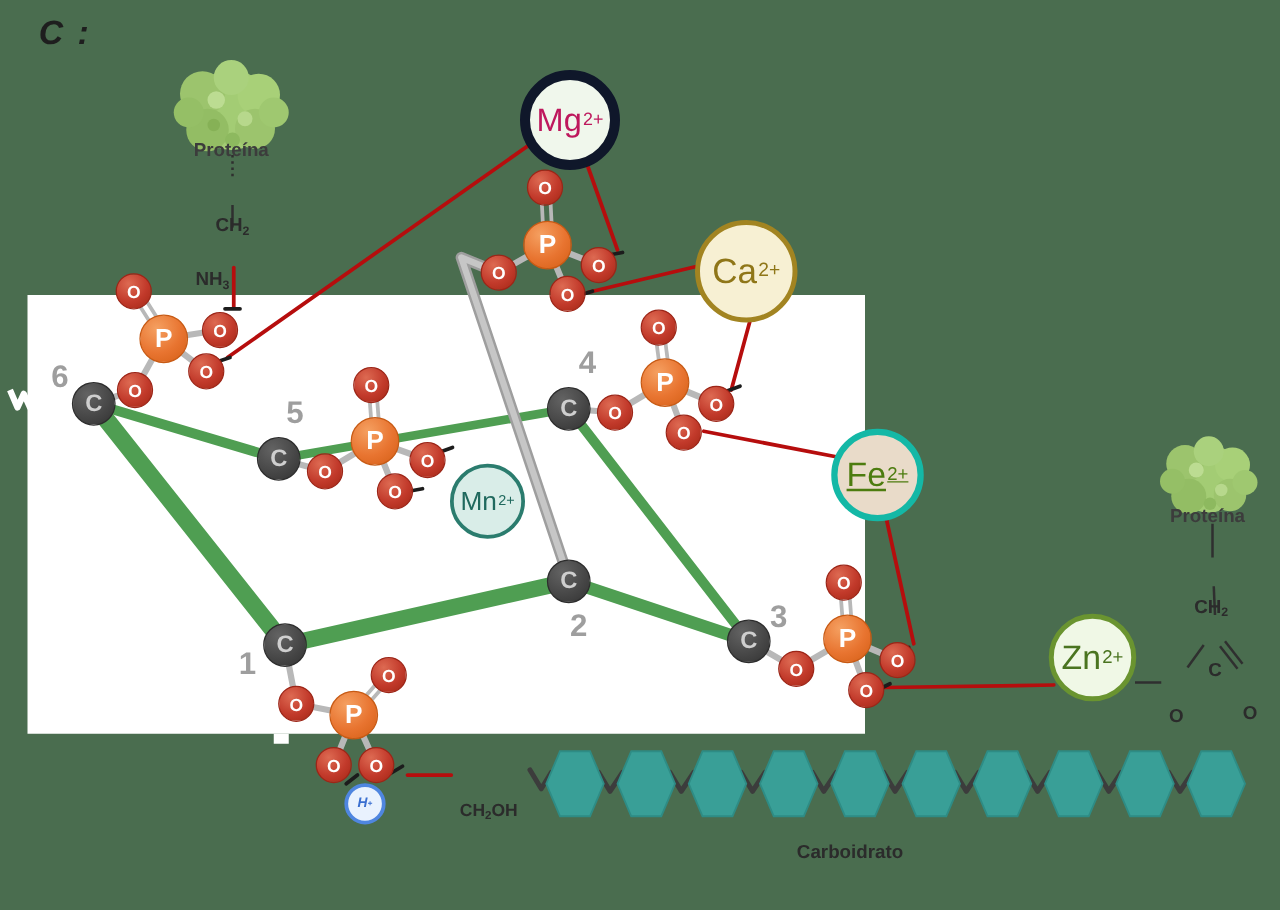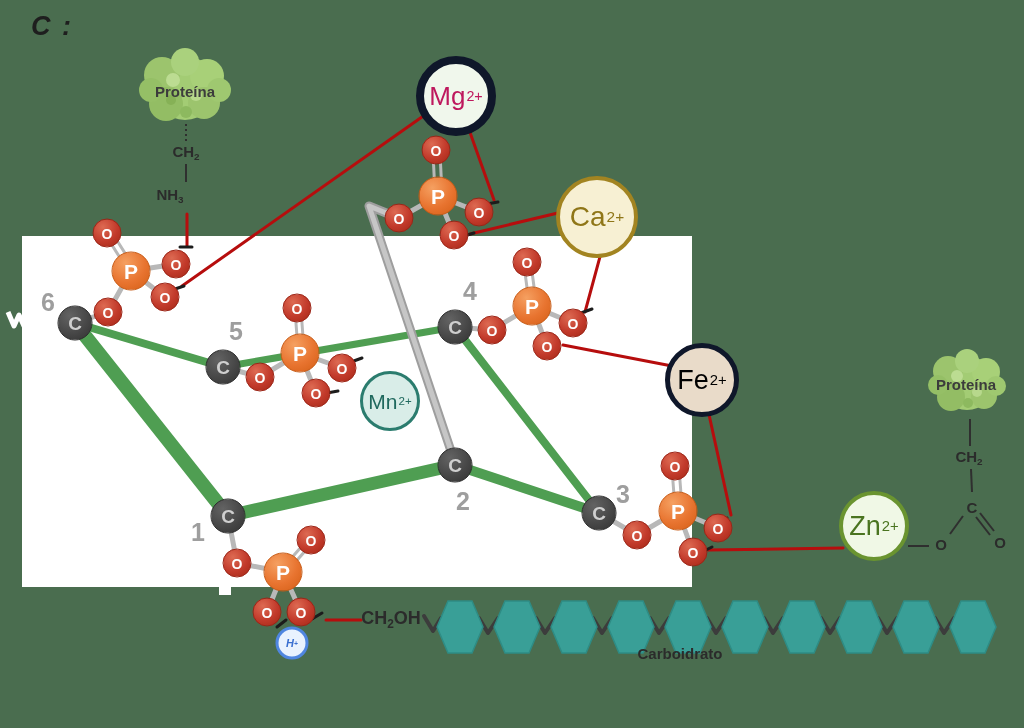--- a/index.html
+++ b/index.html
@@ -15,33 +15,33 @@
   .p{width:37px;height:37px;font-size:21px;color:#fff;border:1px solid #c75a14;
      background:radial-gradient(circle at 35% 28%,#f5a061,#e87430 55%,#d45e15);}
   .c{width:33px;height:33px;font-size:19px;color:#cfcfcf;border:1px solid #2d2d2d;
      background:radial-gradient(circle at 35% 28%,#636363,#454545 60%,#323232);}
   .ion{position:absolute;z-index:4;transform:translate(-50%,-50%);border-radius:50%;
        display:flex;align-items:center;justify-content:center;font-weight:normal;line-height:1;}
   .ion sup{font-size:0.55em;line-height:0;margin-left:1px;}
   .ion-mg{width:64px;height:64px;background:#f0f7ec;border:8px solid #0f172a;color:#be185d;font-size:26px;}
   .ion-ca{width:74px;height:74px;background:#f7f0d3;border:4px solid #a28421;color:#8f7618;font-size:28px;}
   .ion-mn{width:54px;height:54px;background:#d9ede8;border:3px solid #2b7c6e;color:#20695e;font-size:21px;}
-  .ion-fe{width:64px;height:64px;background:#e9dbc9;border:5px solid #0f172a;color:#000000;font-size:27px;}
+  .ion-fe{width:64px;height:64px;background:#e9dbc9;border:5px solid #14b8a6;color:#4d7c0f;font-size:27px;text-decoration:underline;}
   .ion-zn{width:62px;height:62px;background:#f0f8e6;border:4px solid #6a9430;color:#4a7420;font-size:27px;}
   .hplus{position:absolute;z-index:4;transform:translate(-50%,-50%);width:27px;height:27px;border-radius:50%;
        background:#e9f2fe;border:3px solid #4f86e0;color:#3a6fd0;font-size:11px;font-style:italic;font-weight:bold;
        display:flex;align-items:center;justify-content:center;line-height:1;}
   .hplus sup{font-size:0.6em;line-height:0;}
-  .txt{position:absolute;z-index:5;transform:translate(-50%,-50%);white-space:nowrap;line-height:1;}
+  .txt{position:absolute;z-index:5;transform:translate(-50%,-50%);white-space:nowrap;line-height:1;margin-top:29px;}
   .title{position:absolute;left:31px;top:11px;z-index:5;font-style:italic;font-weight:bold;
          font-size:27px;color:#1e1e1e;letter-spacing:2px;}
   .blobtxt{font-weight:bold;font-size:15px;color:#3c3c3c;}
   .formula{font-weight:bold;font-size:15px;color:#2b2b2b;}
   .formula .fsub{font-size:0.66em;vertical-align:-0.28em;}
-  .big{font-size:18px;}
+  .big{font-size:14px;}
   .num{position:absolute;z-index:5;transform:translate(-50%,-50%);color:#9e9e9e;
        font-size:25px;font-weight:bold;line-height:1;}
 </style>
 </head>
 <body>
 
 <div class="stage">
 
   <div class="title">C :</div>
   <div class="whitebox"></div>

